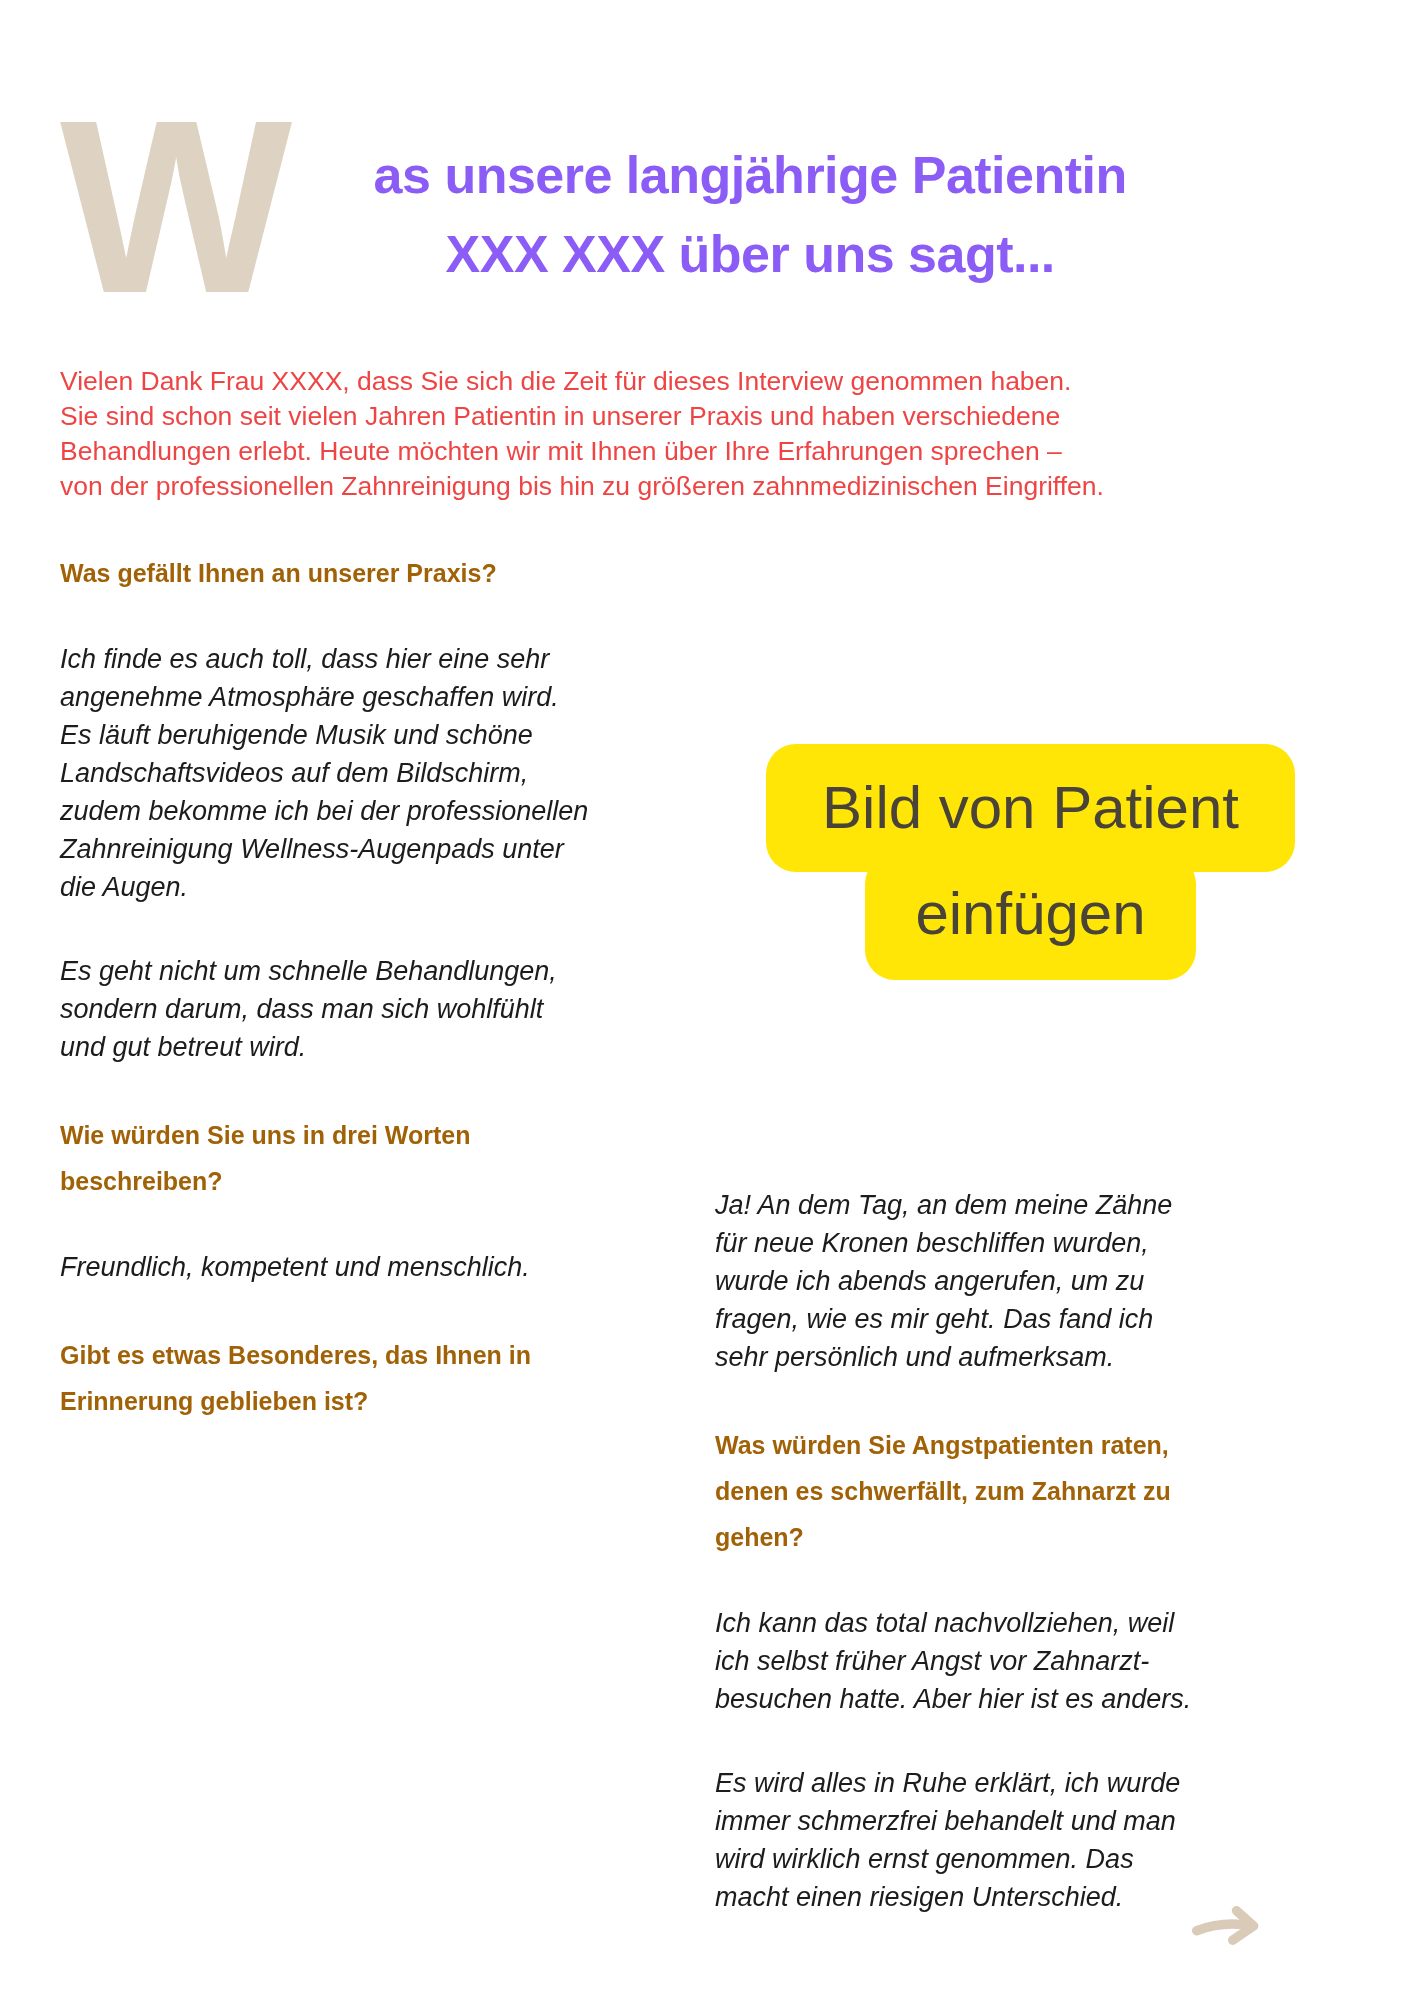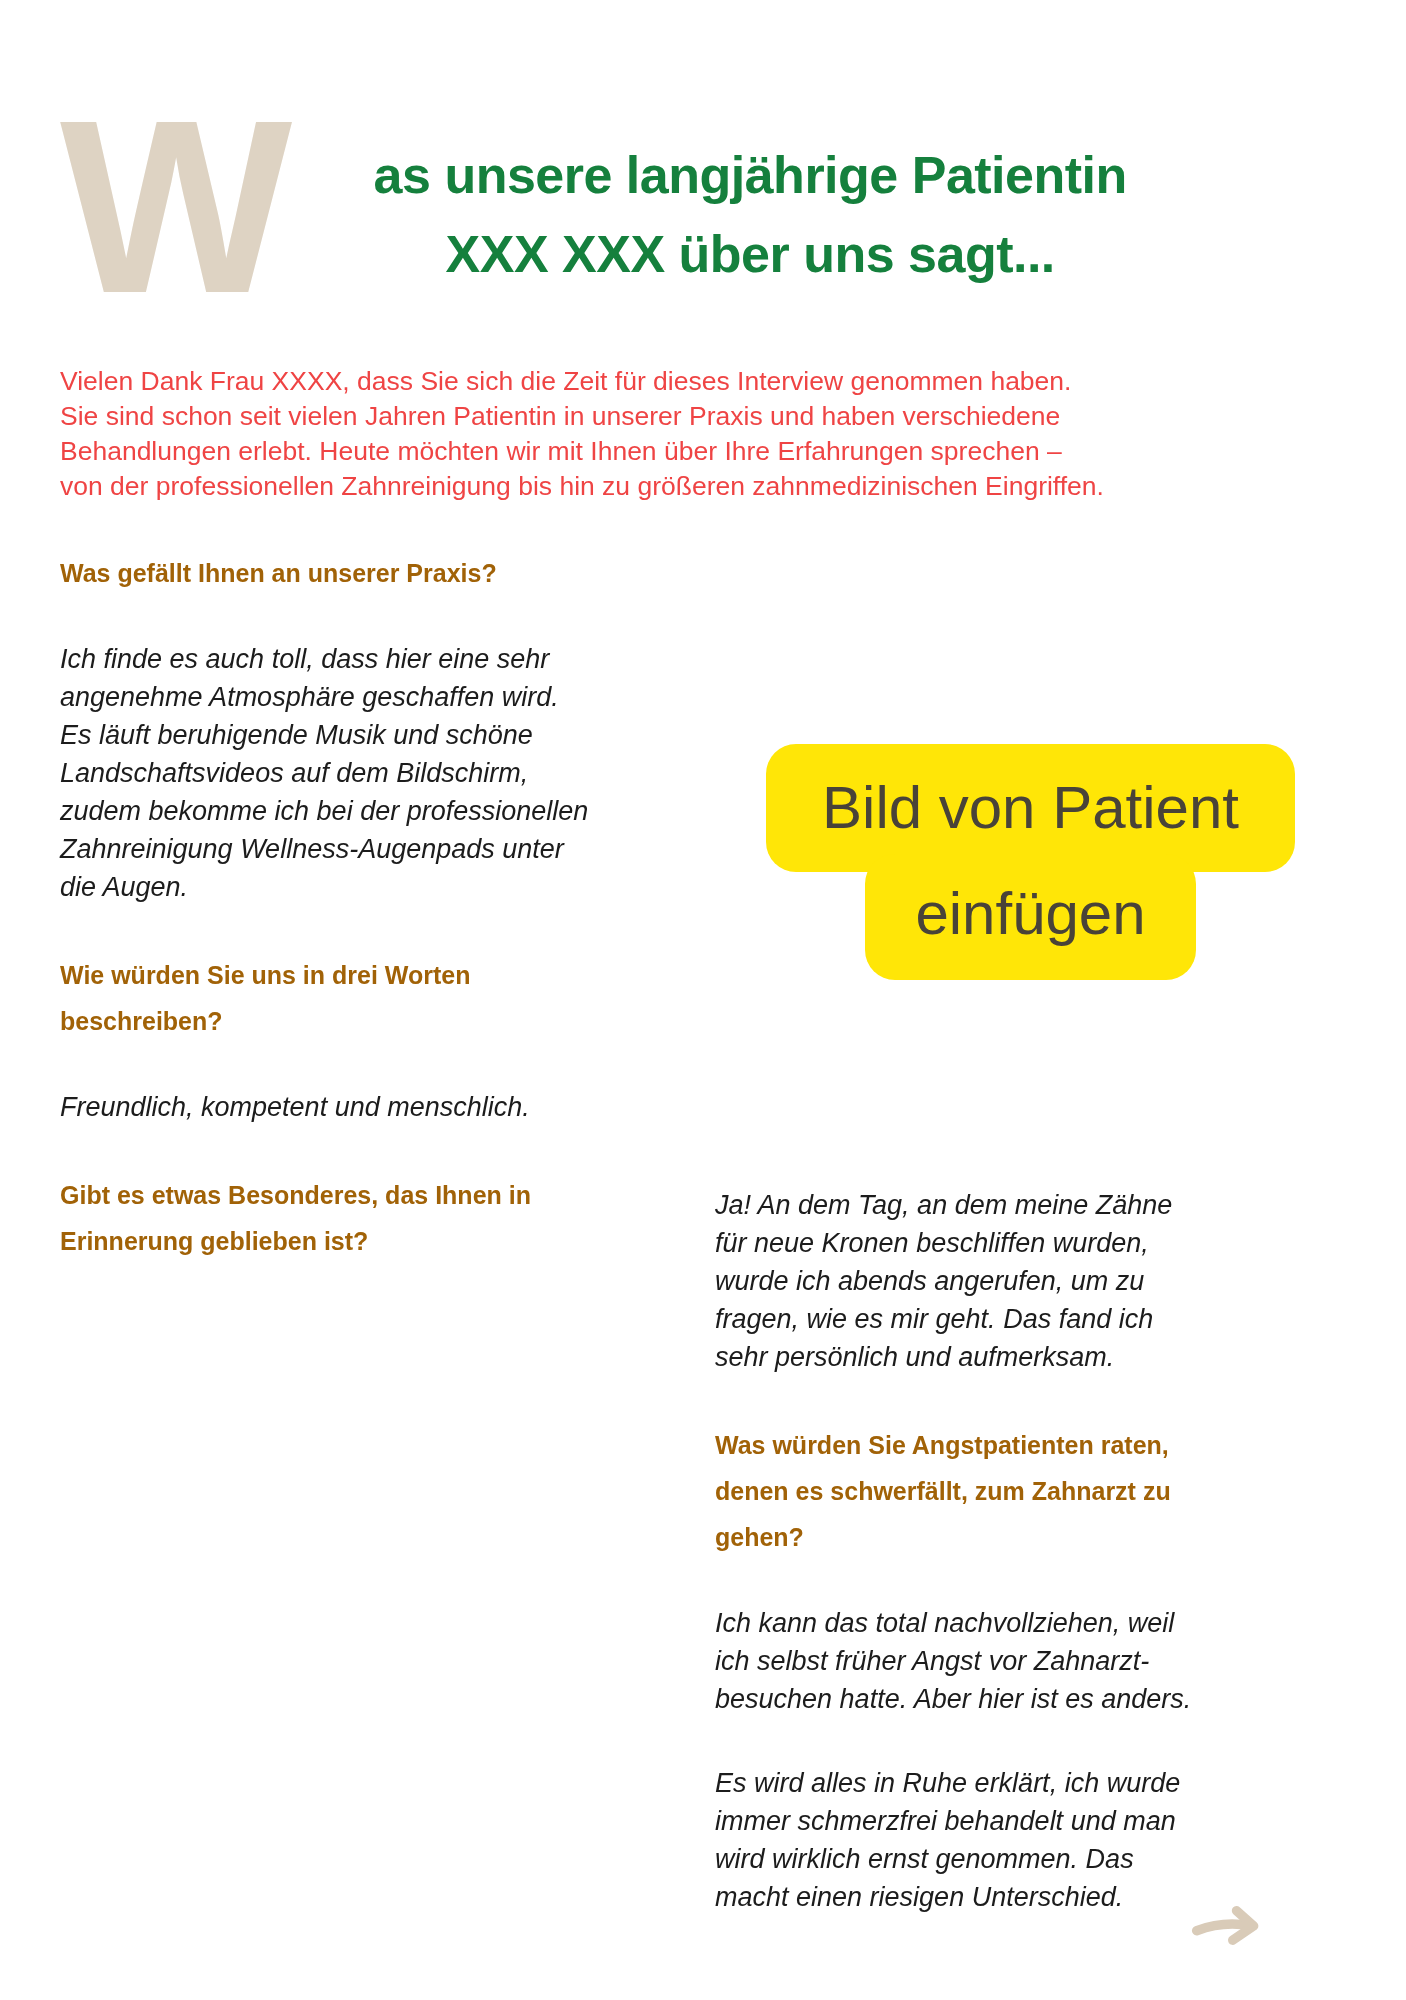--- a/index.html
+++ b/index.html
@@ -22,21 +22,21 @@
     color:#ded3c3;
     letter-spacing:-8px;
   }
   .title{
     margin:20px 0 0 6px;
     width:920px;
     text-align:center;
     font-size:52px;
     line-height:79px;
     font-weight:700;
-    color:#15803d;
+    color:#8b5cf6;
     letter-spacing:-0.5px;
   }
   .title span{display:block;}
   
   .intro{
     margin:66px 60px 0;
     font-size:26.5px;
     line-height:35px;
     white-space:pre-line;
     color:#ef4444;
@@ -116,20 +116,23 @@
 
     <div class="col col-left">
       <p class="q">Was gefällt Ihnen an unserer Praxis?</p>
       <p class="a">Ich finde es auch toll, dass hier eine sehr
 angenehme Atmosphäre geschaffen wird.
 Es läuft beruhigende Musik und schöne
 Landschaftsvideos auf dem Bildschirm,
 zudem bekomme ich bei der professionellen
 Zahnreinigung Wellness-Augenpads unter
 die Augen.</p>
+      <p class="a">Es geht nicht um schnelle Behandlungen,
+sondern darum, dass man sich wohlfühlt
+und gut betreut wird.</p>
       <p class="q">Wie würden Sie uns in drei Worten
 beschreiben?</p>
       <p class="a">Freundlich, kompetent und menschlich.</p>
       <p class="q">Gibt es etwas Besonderes, das Ihnen in
 Erinnerung geblieben ist?</p>
     </div>
 
     <div class="col col-right">
       <div class="blob">
         <span class="blob-line blob-line1">Bild von Patient</span>

